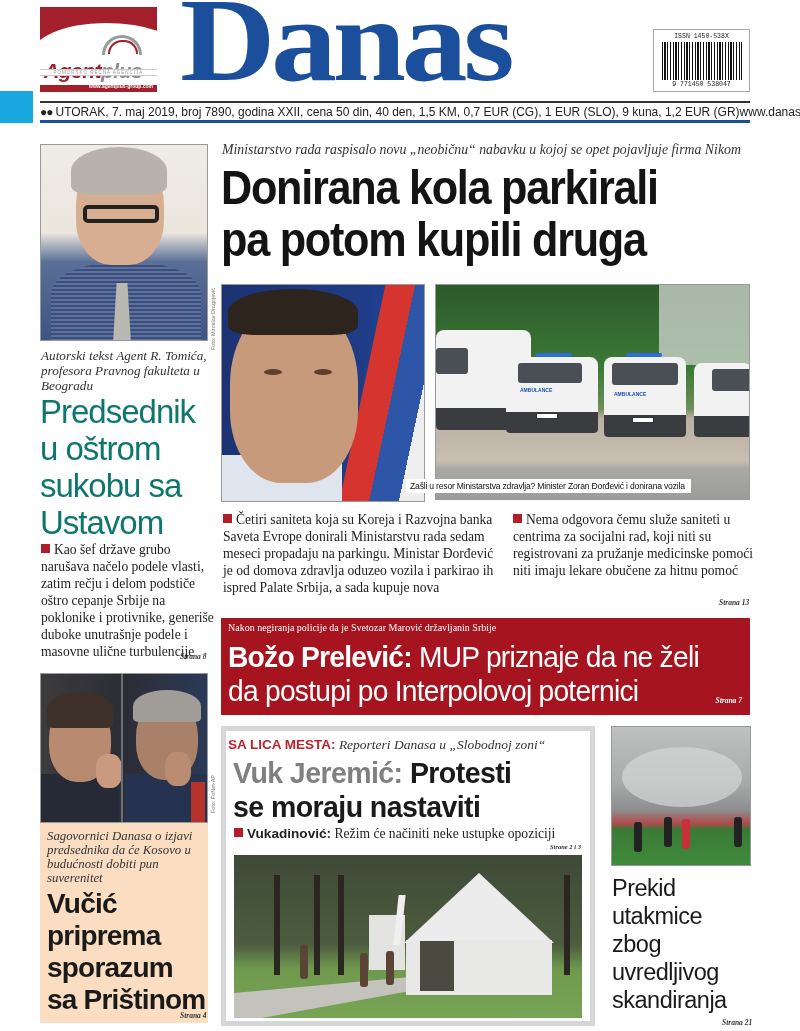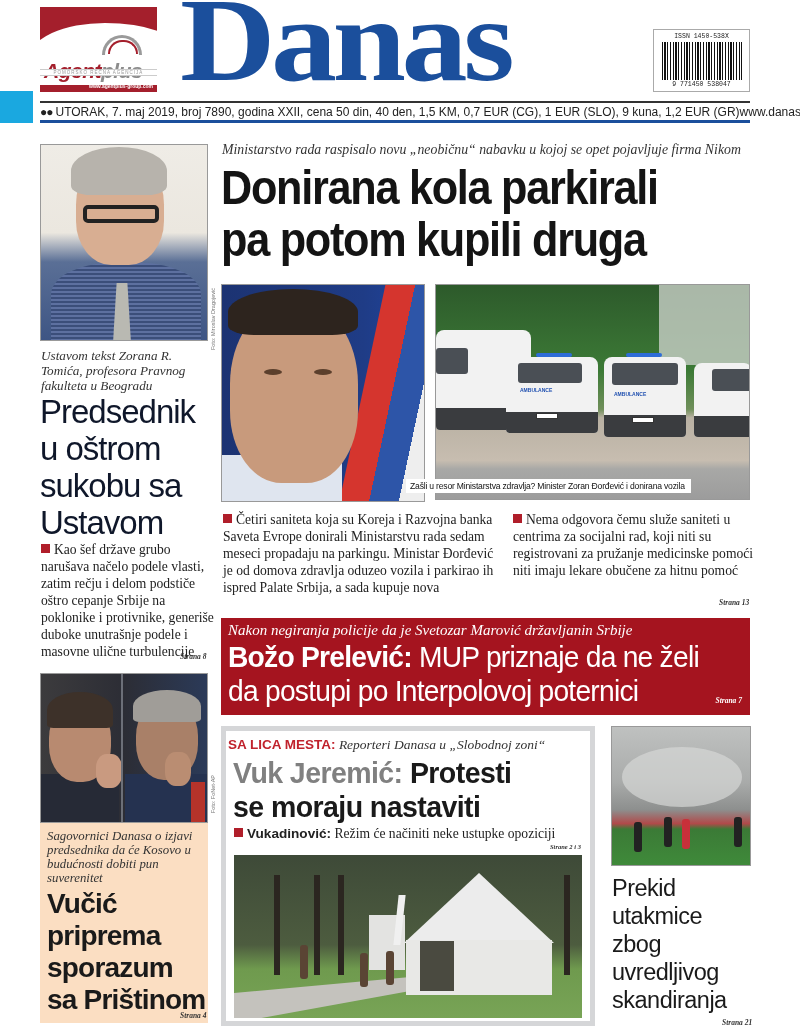--- a/index.html
+++ b/index.html
@@ -39,21 +39,21 @@
   .tomic-photo { left: 40px; top: 144px; width: 168px; height: 197px; background: linear-gradient(180deg, #efece6 0%, #ebe7df 45%, #5a6f96 60%, #3e5584 100%); }
   .tomic-photo .head { position: absolute; left: 35px; top: 10px; width: 88px; height: 110px; border-radius: 45% 45% 40% 40%; background: #d8ae92; }
   .tomic-photo .hair { position: absolute; left: 30px; top: 2px; width: 96px; height: 48px; border-radius: 50% 50% 20% 20%; background: #b7b3ac; }
   .tomic-photo .glasses { position: absolute; left: 42px; top: 60px; width: 76px; height: 18px; border: 4px solid #222; border-radius: 5px; }
   .tomic-photo .shirt { position: absolute; left: 10px; top: 118px; width: 150px; height: 80px; background: repeating-linear-gradient(0deg, #3b4e7a 0 2px, #5d70a0 2px 4px); border-radius: 40% 40% 0 0; }
   .tomic-photo .tie { position: absolute; left: 72px; top: 138px; width: 18px; height: 60px; background: #b9b9b2; clip-path: polygon(20% 0, 80% 0, 100% 100%, 0 100%); }
   .credit-v { writing-mode: vertical-rl; transform: rotate(180deg); font-size: 5.5px; color: #777; }
 
   .kicker-italic { font-family: "Liberation Serif", serif; font-style: italic; color: #333; }
   .tomic-kicker { left: 41px; top: 348px; width: 170px; font-size: 13.2px; line-height: 15px; }
-  .tomic-title { left: 40px; top: 393px; width: 175px; font-size: 33px; line-height: 37px; font-weight: normal; letter-spacing: -1px; color: #0f172a; }
+  .tomic-title { left: 40px; top: 393px; width: 175px; font-size: 33px; line-height: 37px; font-weight: normal; letter-spacing: -1px; color: #0f766e; }
   .body-serif { font-family: "Liberation Serif", serif; color: #222; }
   .tomic-body { left: 41px; top: 541px; width: 174px; font-size: 13.6px; line-height: 17px; }
   .sq { display: inline-block; width: 9px; height: 9px; background: #b01e2a; margin-right: 4px; vertical-align: 1px; }
   .strana { font-family: Liberation Serif, serif; font-style: italic; font-weight: bold; font-size: 7.5px; color: #333; }
   .tomic-strana { left: 180px; top: 652px; }
 
   .vucic-photo { left: 40px; top: 673px; width: 168px; height: 150px; background: linear-gradient(90deg, #3c3b3d 0%, #2c2d35 50%, #2b3a58 100%); }
   .vucic-photo .divider { position: absolute; left: 80px; top: 0; width: 2px; height: 150px; background: #6c6f78; }
   .vucic-photo .p1 { position: absolute; left: 8px; top: 28px; width: 62px; height: 80px; border-radius: 45%; background: #b88a70; }
   .vucic-photo .p1h { position: absolute; left: 6px; top: 18px; width: 66px; height: 36px; border-radius: 50% 50% 10% 10%; background: #3d3129; }
@@ -91,21 +91,21 @@
   .van .label { position: absolute; font-size: 5px; font-weight: bold; color: #2050b0; }
   .van .lights { position: absolute; top: -4px; height: 4px; background: #2e6cd8; border-radius: 2px; }
   .photo-caption { left: 406px; top: 479px; background: #fff; font-family: "Liberation Sans Narrow", "Liberation Sans", sans-serif; font-size: 8.6px; padding: 2px 6px 2px 4px; white-space: nowrap; color: #111; letter-spacing: -0.2px; }
 
   .lead-body-1 { left: 223px; top: 511px; width: 282px; font-size: 13.6px; line-height: 17px; }
   .lead-body-2 { left: 513px; top: 511px; width: 250px; font-size: 13.6px; line-height: 17px; }
   .lead-strana { left: 719px; top: 598px; }
 
   
   .red-banner { left: 221px; top: 618px; width: 529px; height: 97px; background: #a5141f; color: #fff; }
-  .red-banner .kick { position: absolute; left: 7px; top: 4px; font-family: "Liberation Serif", serif; font-style: italic; font-size: 15px; white-space: nowrap; }
+  .red-banner .kick { position: absolute; left: 7px; top: 4px; font-family: "Liberation Serif", serif; font-size: 10px; white-space: nowrap; }
   .red-banner .title { position: absolute; left: 7px; top: 22px; width: 520px; font-size: 30px; line-height: 34px; letter-spacing: -0.8px; white-space: nowrap; transform: scaleX(0.94); transform-origin: left top; }
   .red-banner .title b { font-weight: bold; }
   .red-banner .strana { position: absolute; right: 8px; bottom: 10px; color: #fff; }
 
   
   .jeremic-box { left: 221px; top: 726px; width: 374px; height: 300px; background: #d5d6d8; }
   .jeremic-inner { left: 226px; top: 731px; width: 364px; height: 290px; background: #fff; }
   .jer-kicker { left: 228px; top: 737px; font-size: 13.5px; white-space: nowrap; }
   .jer-kicker .red { font-family: "Liberation Sans", sans-serif; font-weight: bold; font-style: normal; color: #c0222c; font-size: 13.5px; }
   .jer-title { left: 233px; top: 756px; width: 360px; font-size: 30px; line-height: 34px; font-weight: bold; letter-spacing: -0.6px; color: #1a1a1a; transform: scaleX(0.95); transform-origin: left top; }
@@ -161,21 +161,21 @@
 
 <div class="abs photo tomic-photo">
   <div class="shirt"></div>
   <div class="head"></div>
   <div class="hair"></div>
   <div class="glasses"></div>
   <div class="tie"></div>
 </div>
 <div class="abs credit-v" style="left:210px; top:288px;">Foto: Miroslav Dragojević</div>
 
-<div class="abs kicker-italic tomic-kicker">Ustavom tekst Zorana R. Tomića, profesora Pravnog fakulteta u Beogradu</div>
+<div class="abs kicker-italic tomic-kicker">Autorski tekst Agent R. Tomića, profesora Pravnog fakulteta u Beogradu</div>
 <div class="abs tomic-title">Predsednik u oštrom sukobu sa Ustavom</div>
 <div class="abs body-serif tomic-body"><span class="sq"></span><span>Kao šef države grubo narušava načelo podele vlasti, zatim rečju i delom podstiče oštro cepanje Srbije na poklonike i protivnike, generiše duboke unutrašnje podele i masovne ulične turbulencije</span></div>
 <div class="abs strana tomic-strana">Strana 8</div>
 
 <div class="abs photo vucic-photo">
   <div class="suit1"></div>
   <div class="suit2"></div>
   <div class="tie2"></div>
   <div class="p1"></div>
   <div class="p1h"></div>

